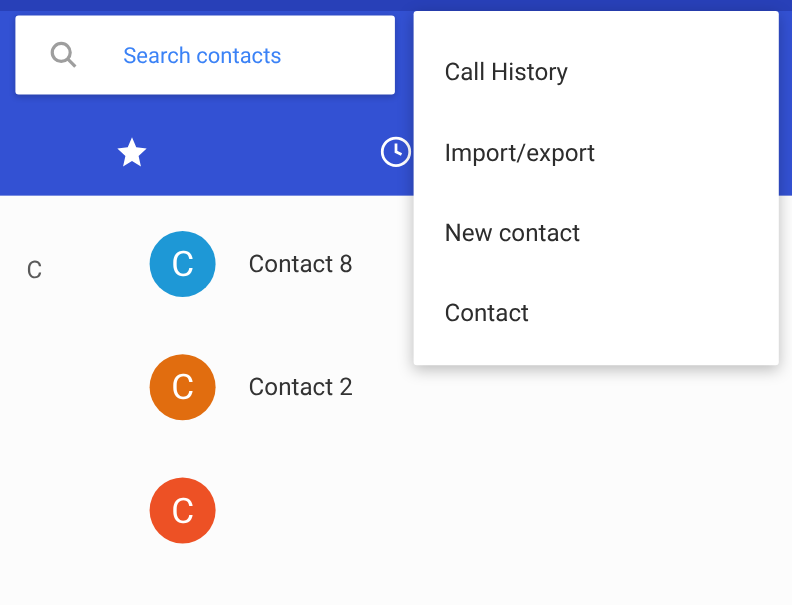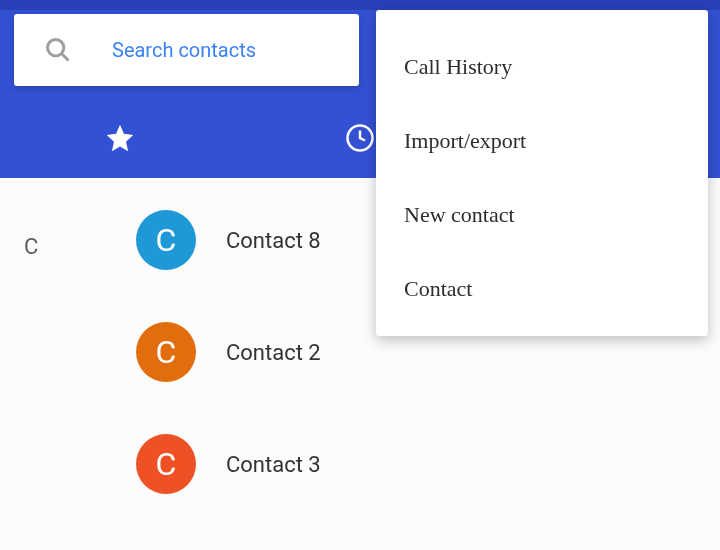--- a/index.html
+++ b/index.html
@@ -97,21 +97,20 @@
     }
     .dropdown {
       position: absolute;
       top: 10px;
       right: 12px;
       width: 332px;
       background: #fff;
       border-radius: 3px;
       box-shadow: 0 4px 14px rgba(0,0,0,0.25);
       padding: 20px 0 10px 0;
-      font-family: Liberation Serif, serif;
     }
     .dropdown-item {
       padding: 24px 28px;
       font-size: 22px;
       color: #2d2d2d;
       cursor: pointer;
     }
   </style>
 </head>
 <body>
@@ -152,21 +151,20 @@
     <div class="contact-row">
       <div class="avatar" style="background:#1e98d6">C</div>
       <div class="contact-name">Contact 8</div>
     </div>
     <div class="contact-row">
       <div class="avatar" style="background:#e16d0f">C</div>
       <div class="contact-name">Contact 2</div>
     </div>
     <div class="contact-row">
       <div class="avatar" style="background:#ed5125">C</div>
-      <div class="contact-name">Contact 3</div>
     </div>
   </div>
 </div>
 
 <div class="dropdown">
   <div class="dropdown-item">Call History</div>
   <div class="dropdown-item">Import/export</div>
   <div class="dropdown-item">New contact</div>
   <div class="dropdown-item">Contact</div>
 </div>

